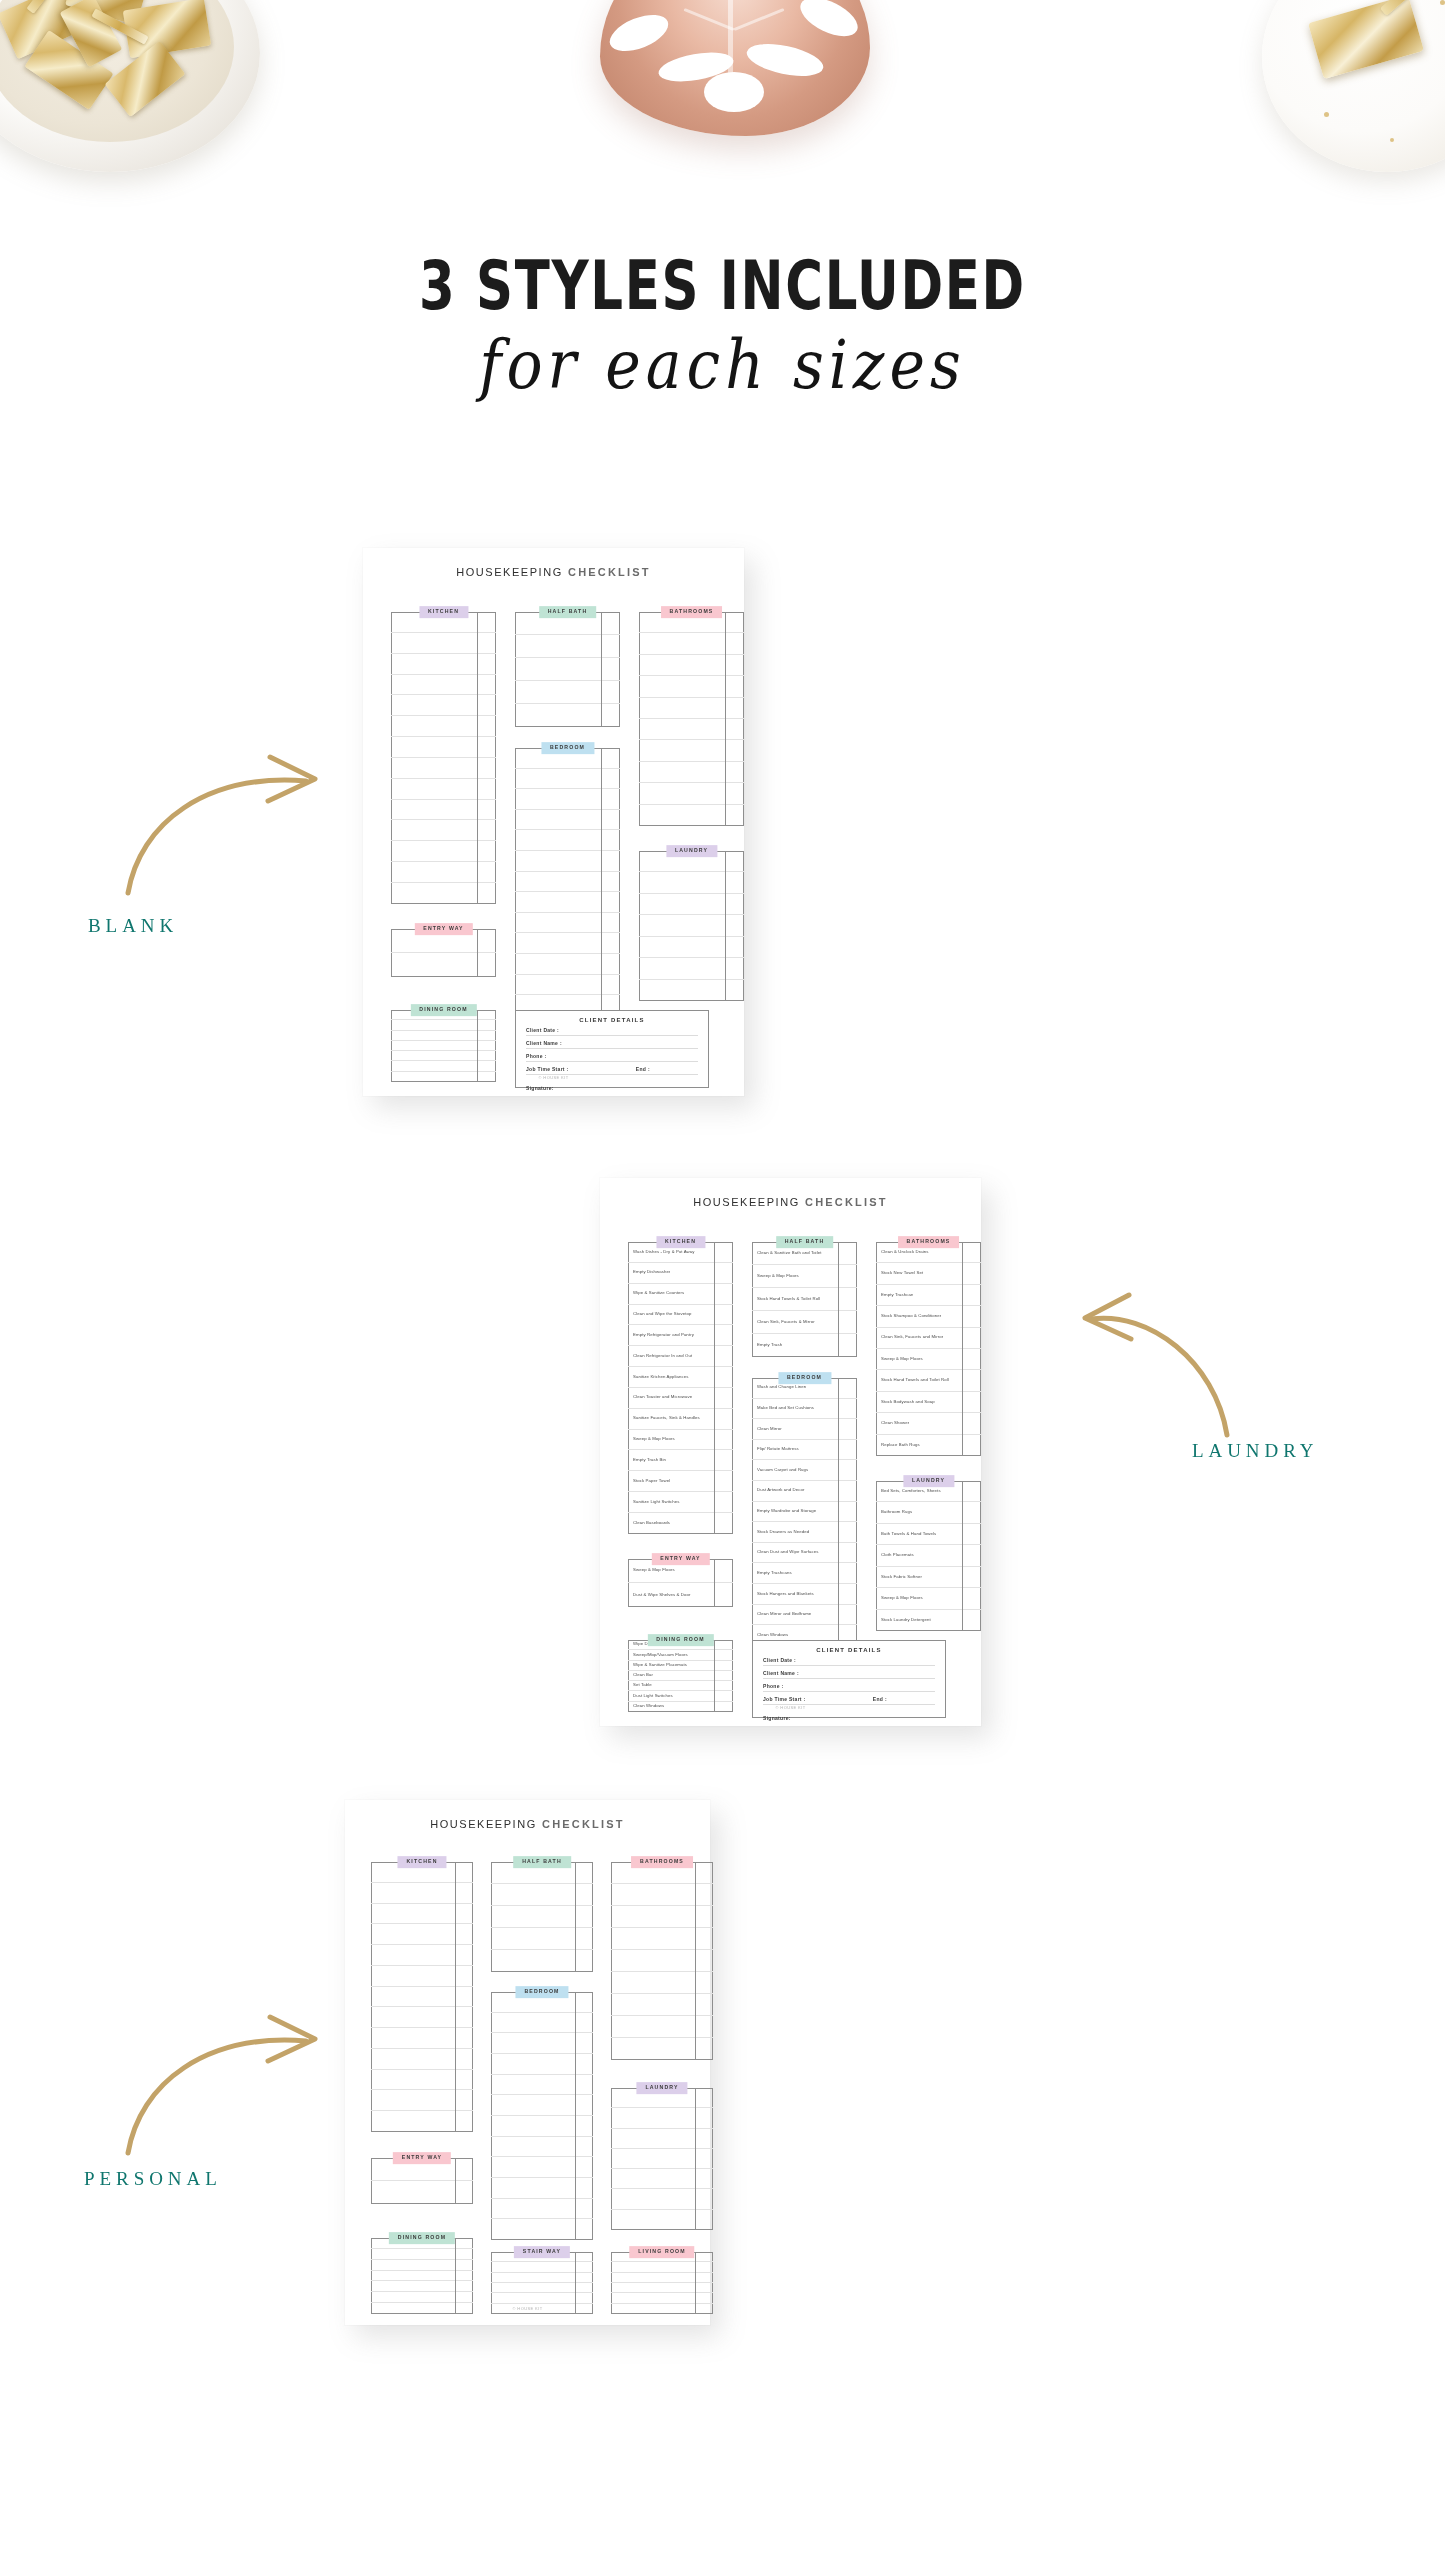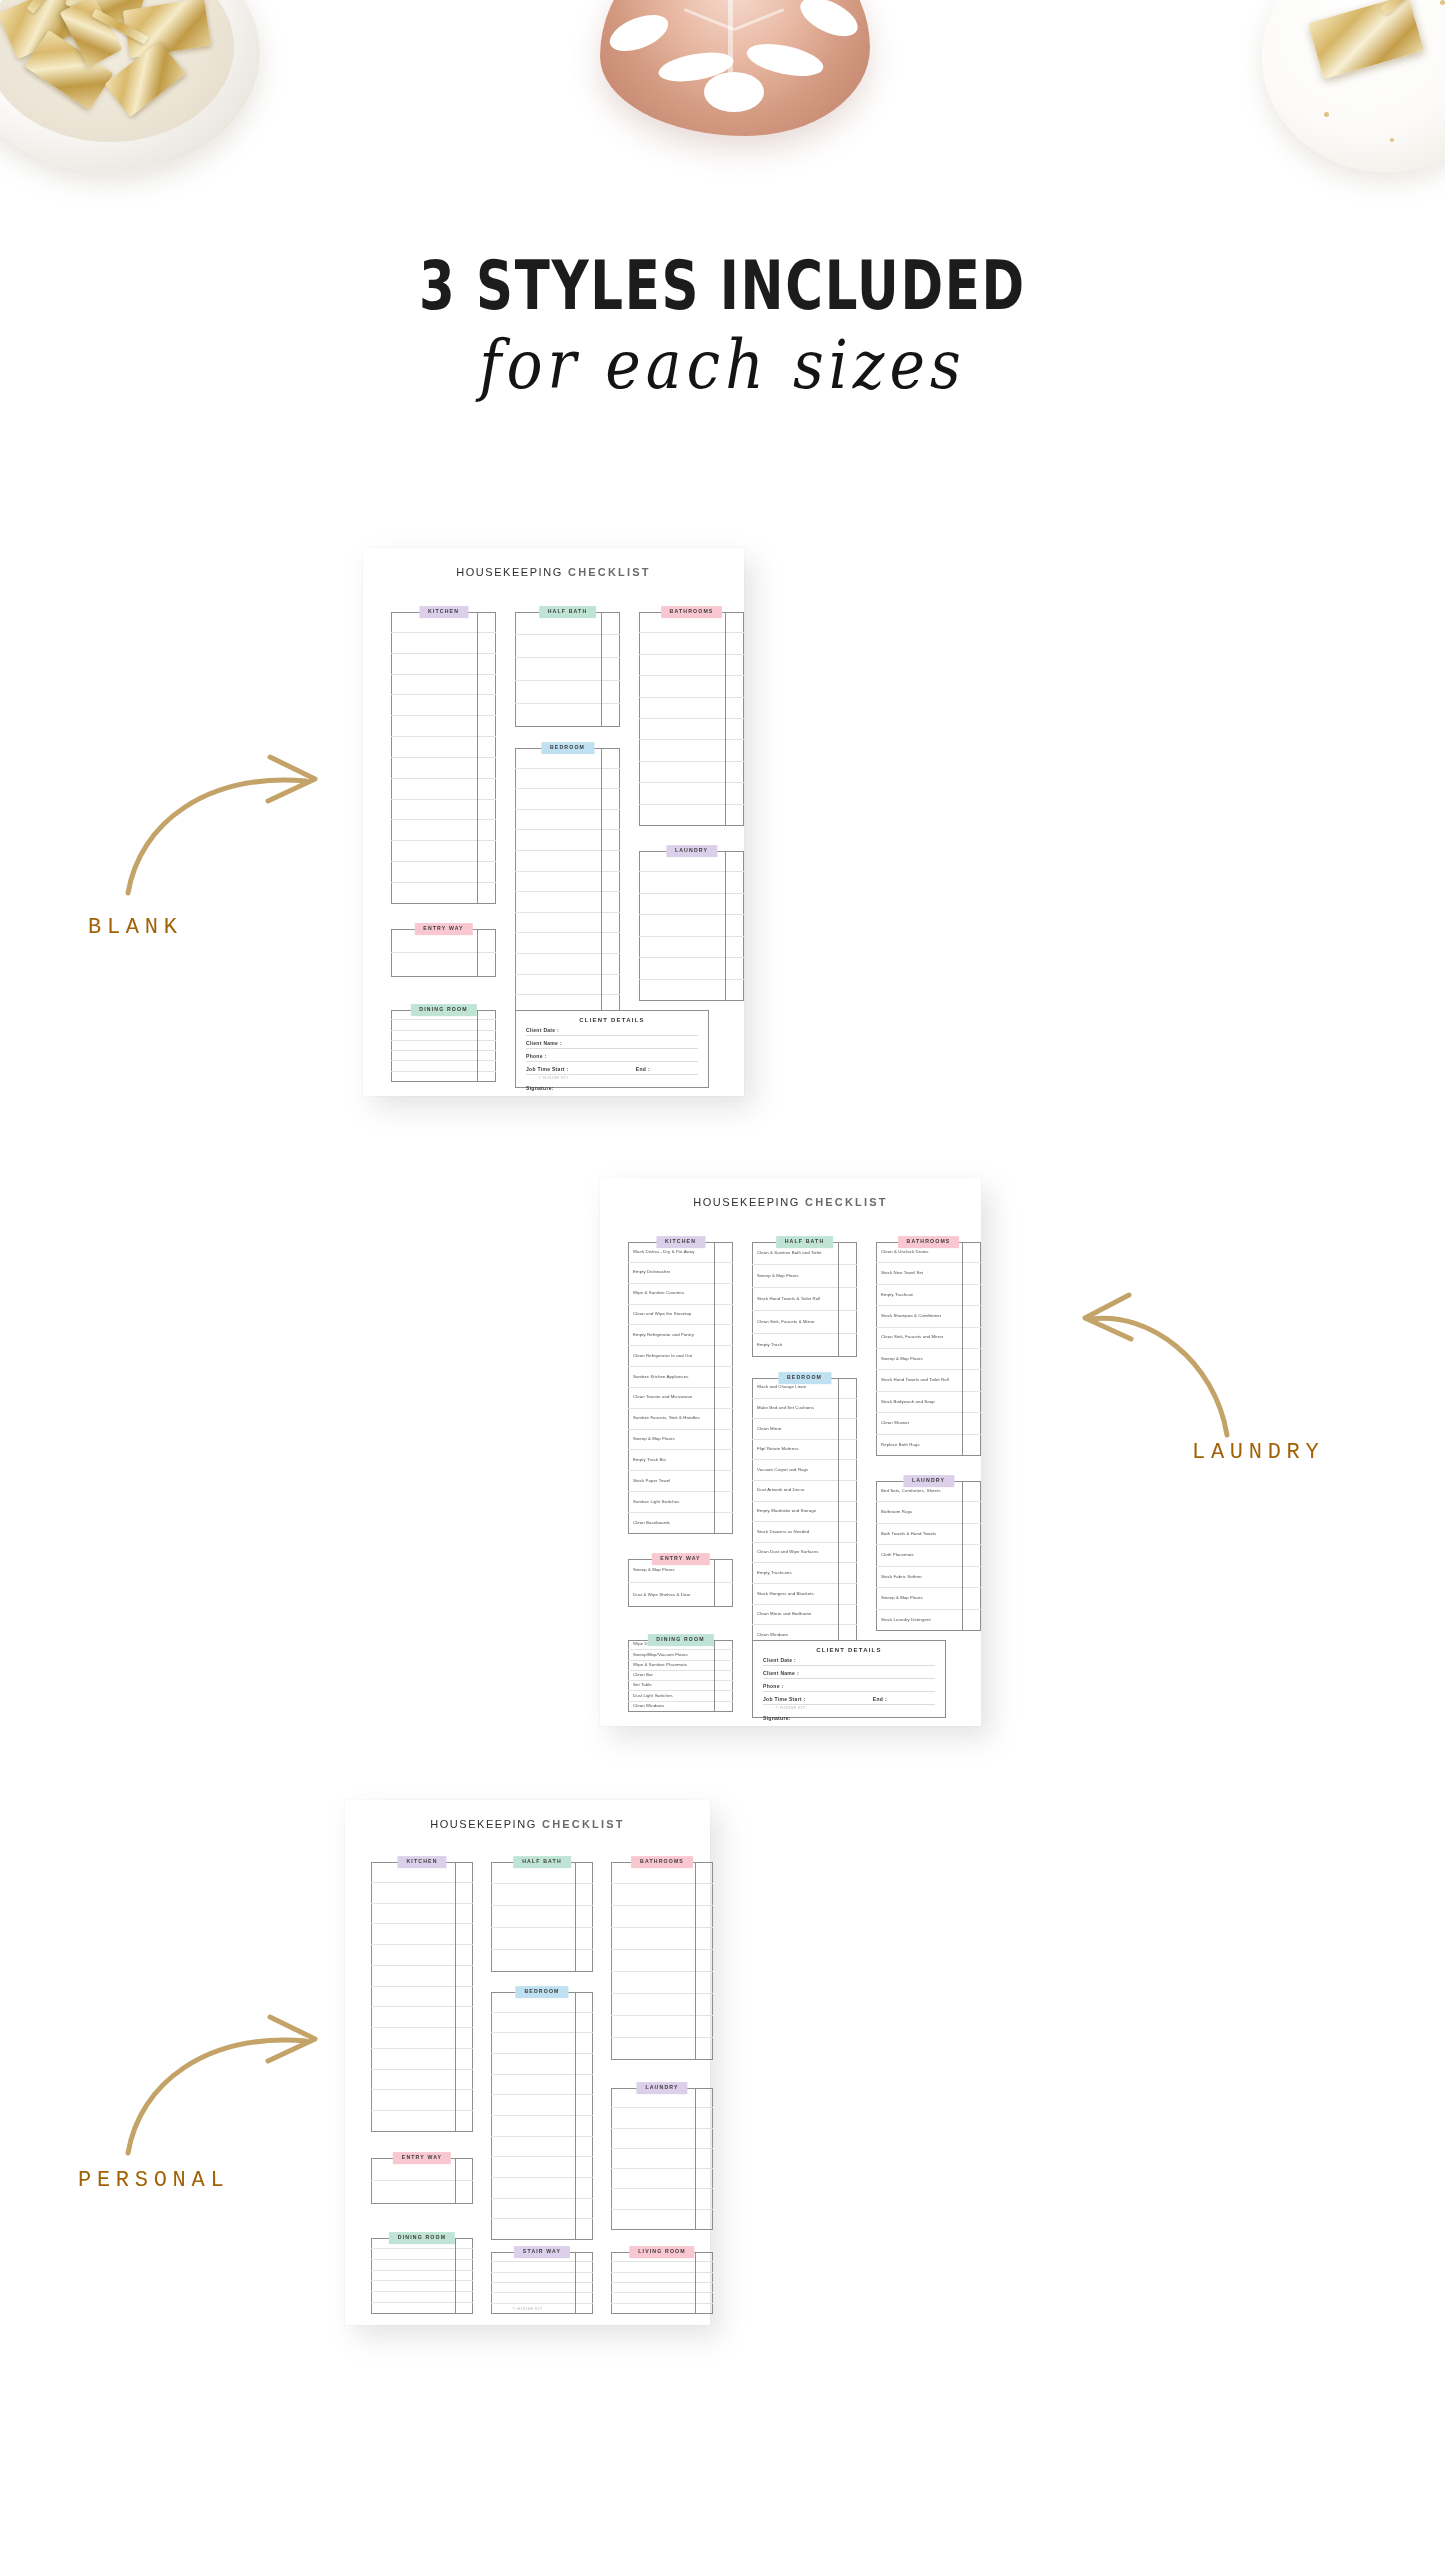--- a/index.html
+++ b/index.html
@@ -155,23 +155,23 @@
   .client-field.nob { border-bottom: none; }
   .client-field .end { padding-right: 28%; }
   .sheet-footer {
     position: absolute; left: 0; right: 0; text-align: center;
     font-size: 4px; color: #b4b4b4; letter-spacing: .4px;
   }
 
   
   .arrow-svg { position: absolute; }
   .style-label {
-    position: absolute; font-size: 22px; font-weight: 400; letter-spacing: .26em;
-    color: #a16207; white-space: nowrap;
-    font-family: Liberation Mono, monospace;
+    position: absolute; font-size: 19px; font-weight: 400; letter-spacing: .26em;
+    color: #0f766e; white-space: nowrap;
+    font-family: Liberation Serif, serif;
   }
 </style>
 </head>
 <body>
 
 <div class="photo-band">
 
   <div class="bowl-wrap">
     <div class="bowl-outer"></div>
     <div class="bowl-inner">
@@ -764,13 +764,13 @@
 <svg class="arrow-svg" style="left:1075px; top:1275px;" width="240" height="170" viewBox="0 0 240 170">
   <path d="M152 160 C 140 86, 74 36, 16 44" fill="none" stroke="#C3A368" stroke-width="5" stroke-linecap="round"></path>
   <path d="M54 20 L 10 43 L 56 64" fill="none" stroke="#C3A368" stroke-width="5" stroke-linecap="round" stroke-linejoin="round"></path>
 </svg>
 <div class="style-label" style="left:1192px; top:1440px;">LAUNDRY</div>
 
 <svg class="arrow-svg" style="left:110px; top:2005px;" width="240" height="160" viewBox="0 0 240 160">
   <path d="M18 148 C 30 78, 96 28, 196 36" fill="none" stroke="#C3A368" stroke-width="5" stroke-linecap="round"></path>
   <path d="M160 12 L 205 34 L 158 56" fill="none" stroke="#C3A368" stroke-width="5" stroke-linecap="round" stroke-linejoin="round"></path>
 </svg>
-<div class="style-label" style="left:78px; top:2168px;text-align:center;">PERSONAL</div>
+<div class="style-label" style="left:84px; top:2168px;text-align:center;">PERSONAL</div>
 
 </body></html>

